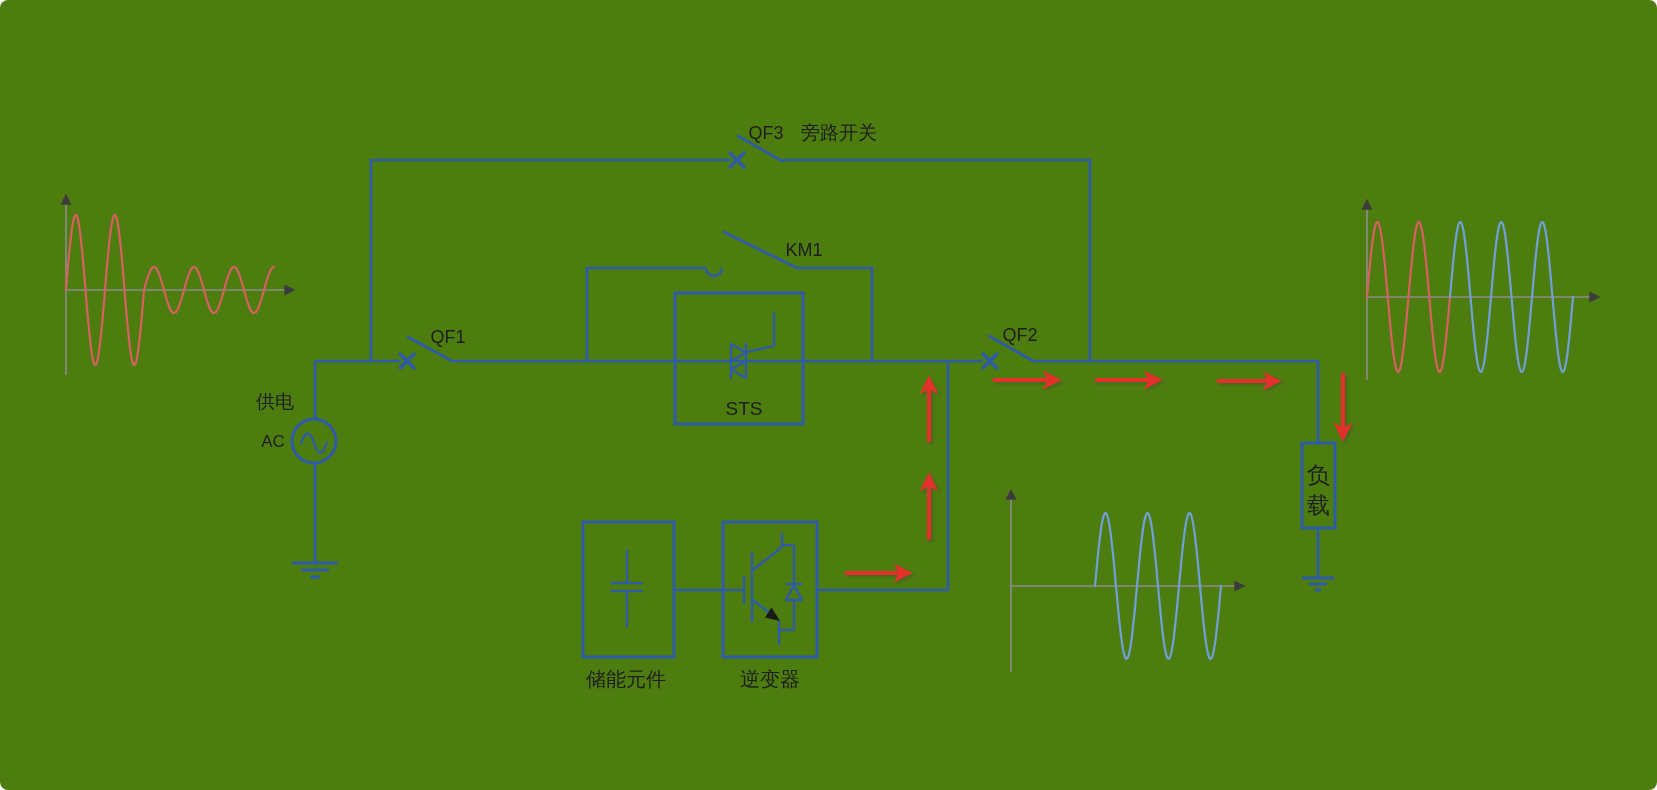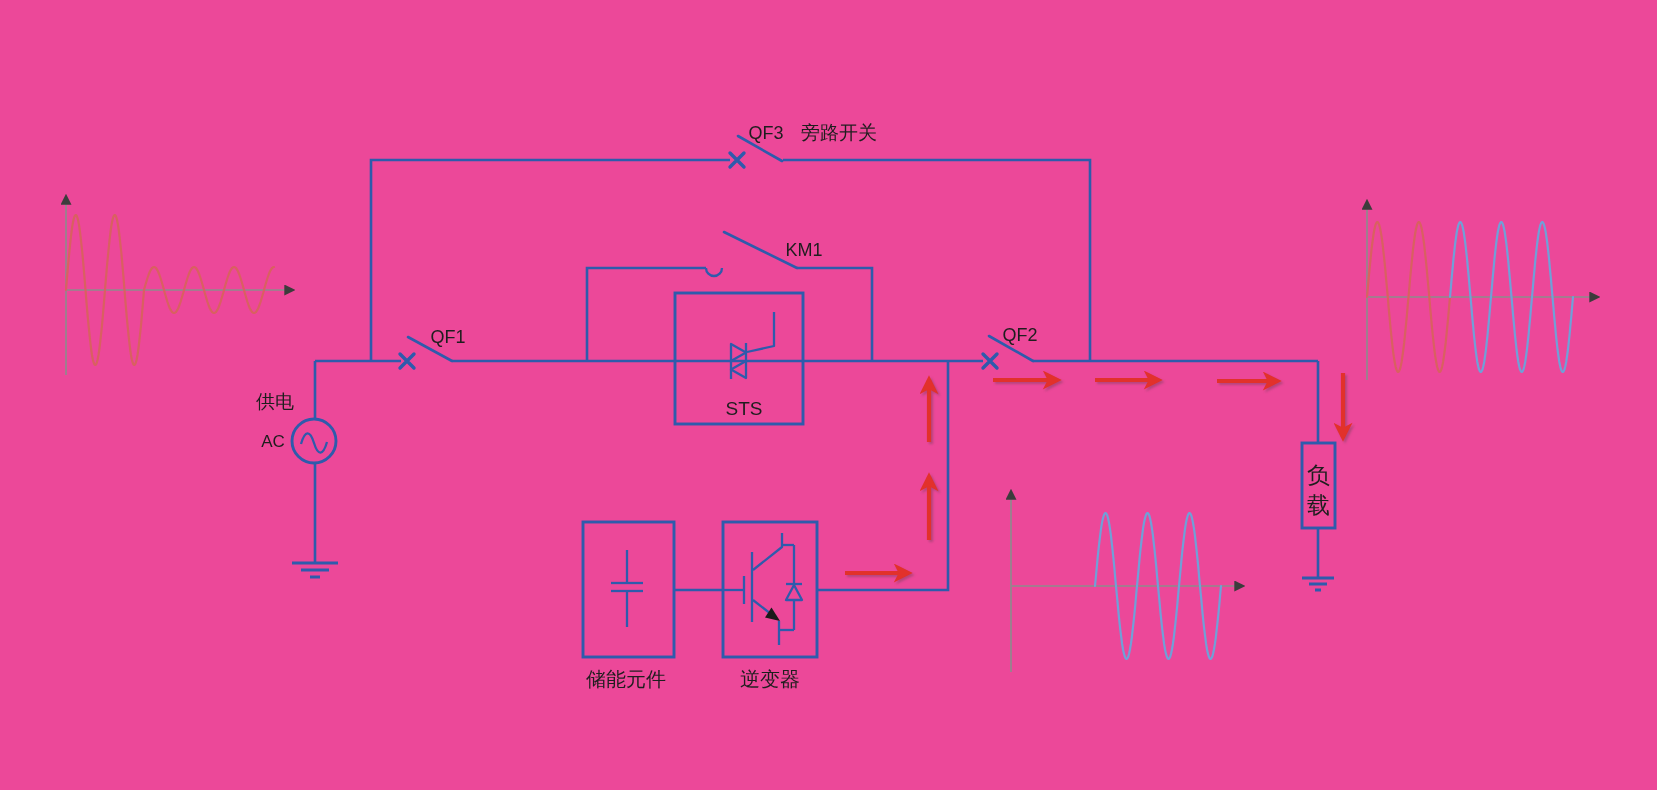--- a/index.html
+++ b/index.html
@@ -1,20 +1,20 @@
 <!DOCTYPE html>
 <html style="--blue: #2e5bac; --red: #e2312b; --ink: #1e1e1e; --axis: #8c8c8c;"><head>
 <meta charset="utf-8">
 <style>
   :root{
     --blue:#2e5bac; --red:#e2312b; --ink:#1e1e1e; --axis:#8c8c8c;
   }
   html,body{margin:0;padding:0;background:#ffffff;}
-  .canvas{position:relative;width:1657px;height:790px;background:#ec4899;overflow:hidden;
-          font-family:"Liberation Sans","DejaVu Sans",sans-serif;}
+  .canvas{position:relative;width:1657px;height:790px;background:#4d7c0f;overflow:hidden;
+          font-family:"Liberation Sans","DejaVu Sans",sans-serif;border-radius:8px;}
   svg{display:block;}
   .circuit{stroke:var(--blue);fill:none;stroke-width:2.6;}
   .sym{stroke:var(--blue);fill:none;stroke-width:2.3;stroke-linejoin:round;}
   .box{stroke:var(--blue);fill:none;stroke-width:2.9;}
   .xmark{stroke:var(--blue);fill:none;stroke-width:3.4;stroke-linecap:round;}
   .arm{stroke:var(--blue);fill:none;stroke-width:2.6;stroke-linecap:round;}
   .gnd{stroke:var(--blue);fill:none;stroke-width:3;}
   .label{fill:var(--ink);font-family:"Liberation Sans","DejaVu Sans",sans-serif;}
   .cjk{font-family:"Liberation Serif","DejaVu Serif",serif;}
   .flow-arrow{filter:drop-shadow(2px 2.5px 1px rgba(60,60,60,.30));}

